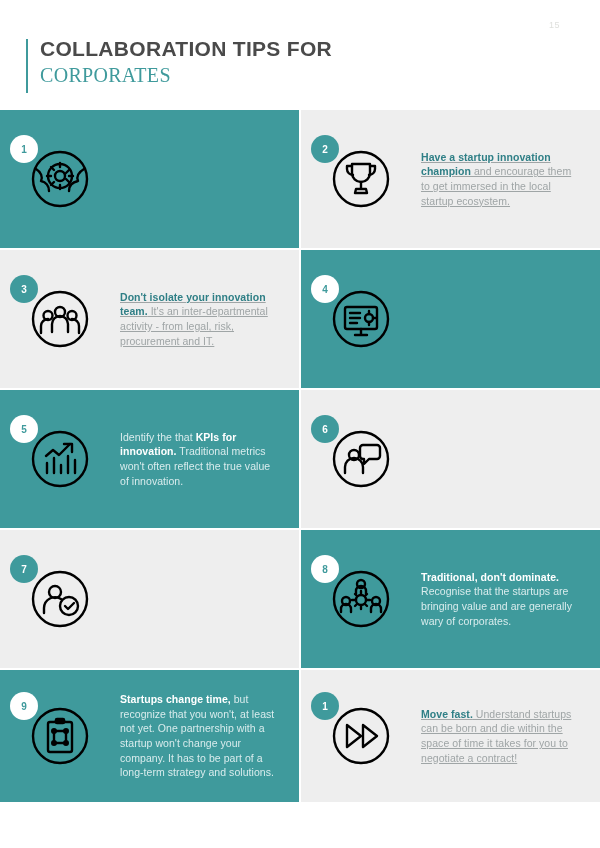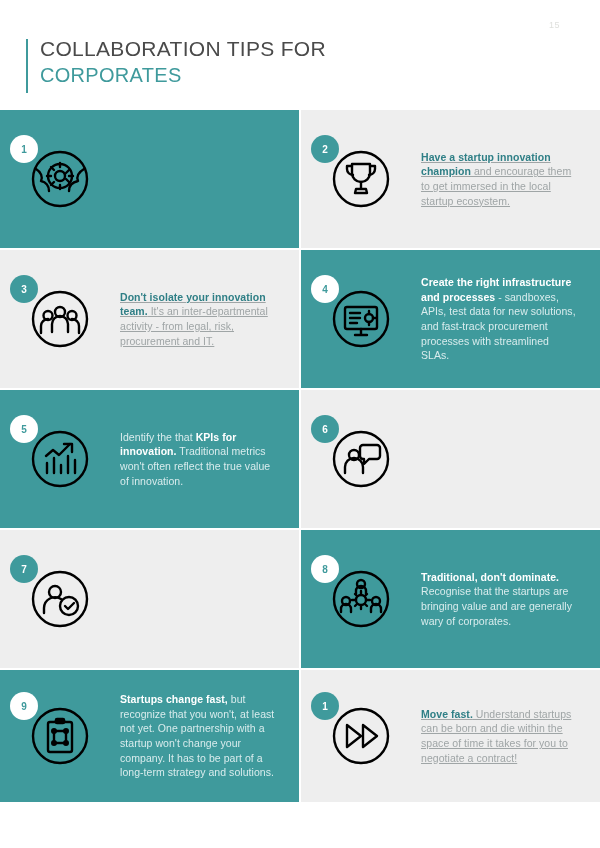--- a/index.html
+++ b/index.html
@@ -18,26 +18,26 @@
   }
   .title-block {
     position: absolute; left: 26px; top: 36px;
     padding-left: 14px;
   }
   .title-block::before {
     content: ""; position: absolute; left: 0; top: 3px;
     width: 2px; height: 54px; background: #3f9a9c;
   }
   .title-line1 {
-    font-size: 21px; font-weight: normal; color: #4a4a4a;
+    font-size: 21px; font-weight: bold; color: #4a4a4a;
     letter-spacing: .3px; line-height: 26px;
   }
   .title-line2 {
     font-size: 20px; color: #3f9a9c; letter-spacing: .3px;
-    line-height: 26px; font-weight: normal;
+    line-height: 26px; font-weight: normal; font-family: Liberation Serif, serif;
   }
 
   
   .grid {
     position: absolute; left: 0; top: 110px;
     width: 600px; height: 690px;
     display: grid;
     grid-template-columns: 299px 299px;
     grid-template-rows: 138px 138px 138px 138px 132px;
     gap: 2px 2px;
@@ -150,21 +150,20 @@
               <circle cx="36" cy="36" r="27" style="fill:none;stroke:currentColor;stroke-width:2.4;stroke-linecap:round;stroke-linejoin:round"></circle>
     <rect x="20" y="24" width="32" height="22" rx="2" style="fill:none;stroke:currentColor;stroke-width:2.4;stroke-linecap:round;stroke-linejoin:round"></rect>
     <path d="M30 52h12M36 46v6" style="fill:none;stroke:currentColor;stroke-width:2.4;stroke-linecap:round;stroke-linejoin:round"></path>
     <path d="M25 30h10M25 35h10M25 40h7" style="fill:none;stroke:currentColor;stroke-width:2.4;stroke-linecap:round;stroke-linejoin:round"></path>
     <circle cx="44" cy="35" r="4" style="fill:none;stroke:currentColor;stroke-width:2.4;stroke-linecap:round;stroke-linejoin:round"></circle>
     <path d="M44 28v3M44 39v3M48 35h3" style="fill:none;stroke:currentColor;stroke-width:2.4;stroke-linecap:round;stroke-linejoin:round"></path>
             </svg>
             <div class="badge">4</div>
           </div>
         </div>
-        <div class="txt"><b>Create the right infrastructure and processes</b><span> - sandboxes, APIs, test data for new solutions, and fast-track procurement processes with streamlined SLAs.</span></div>
       </div>
       <div class="cell teal">
         <div class="icon-wrap">
           <div class="icon-circle">
             <svg viewBox="0 0 72 72" xmlns="http://www.w3.org/2000/svg">
               <circle cx="36" cy="36" r="27" style="fill:none;stroke:currentColor;stroke-width:2.4;stroke-linecap:round;stroke-linejoin:round"></circle>
     <path d="M23 50V40M30 50V35M37 50V42M44 50V33M51 50V37" style="fill:none;stroke:currentColor;stroke-width:2.4;stroke-linecap:round;stroke-linejoin:round"></path>
     <path d="M22 33l7-6 6 5 11-11" style="fill:none;stroke:currentColor;stroke-width:2.4;stroke-linecap:round;stroke-linejoin:round"></path>
     <path d="M40 21h8v8" style="fill:none;stroke:currentColor;stroke-width:2.4;stroke-linecap:round;stroke-linejoin:round"></path>
             </svg>
@@ -229,21 +228,21 @@
               <rect x="32" y="19" width="8" height="4" rx="1" style="fill:none;stroke:currentColor;stroke-width:2.4;stroke-linecap:round;stroke-linejoin:round"></rect>
     <rect x="30" y="31" width="12" height="12" style="fill:none;stroke:currentColor;stroke-width:2.4;stroke-linecap:round;stroke-linejoin:round"></rect>
     <circle cx="30" cy="31" r="1.8" style="fill:none;stroke:currentColor;stroke-width:2.4;stroke-linecap:round;stroke-linejoin:round"></circle>
               <circle cx="42" cy="31" r="1.8" style="fill:none;stroke:currentColor;stroke-width:2.4;stroke-linecap:round;stroke-linejoin:round"></circle>
     <circle cx="30" cy="43" r="1.8" style="fill:none;stroke:currentColor;stroke-width:2.4;stroke-linecap:round;stroke-linejoin:round"></circle>
               <circle cx="42" cy="43" r="1.8" style="fill:none;stroke:currentColor;stroke-width:2.4;stroke-linecap:round;stroke-linejoin:round"></circle>
             </svg>
             <div class="badge">9</div>
           </div>
         </div>
-        <div class="txt"><b>Startups change fast,</b><span> but recognize that you won't, at least not yet. One partnership with a startup won't change your company. It has to be part of a long-term strategy and solutions.</span></div>
+        <div class="txt"><b>Startups change time,</b><span> but recognize that you won't, at least not yet. One partnership with a startup won't change your company. It has to be part of a long-term strategy and solutions.</span></div>
       </div>
       <div class="cell gray">
         <div class="icon-wrap">
           <div class="icon-circle">
             <svg viewBox="0 0 72 72" xmlns="http://www.w3.org/2000/svg">
               <circle cx="36" cy="36" r="27" style="fill:none;stroke:currentColor;stroke-width:2.4;stroke-linecap:round;stroke-linejoin:round"></circle>
     <path d="M22 25l14 11-14 11z" style="fill:none;stroke:currentColor;stroke-width:2.4;stroke-linecap:round;stroke-linejoin:round"></path>
     <path d="M38 25l14 11-14 11z" style="fill:none;stroke:currentColor;stroke-width:2.4;stroke-linecap:round;stroke-linejoin:round"></path>
             </svg>
             <div class="badge">1</div>

